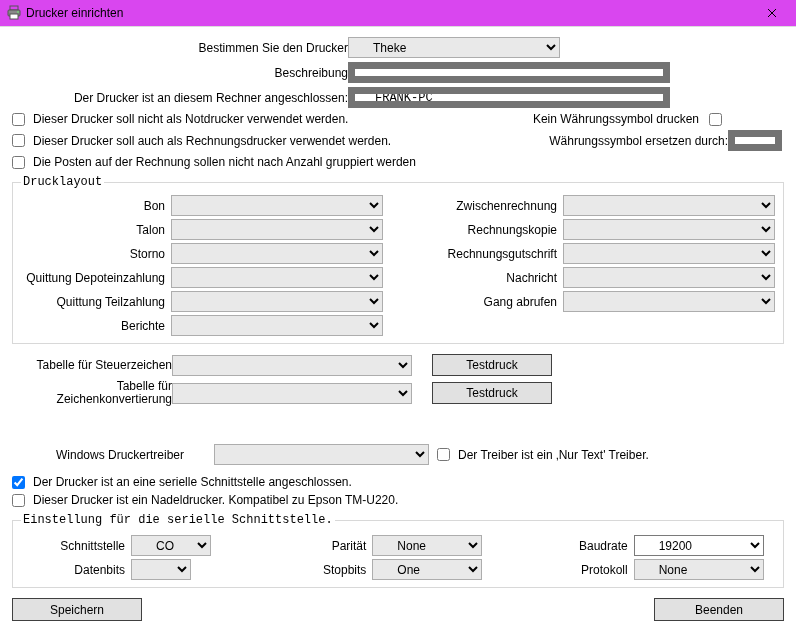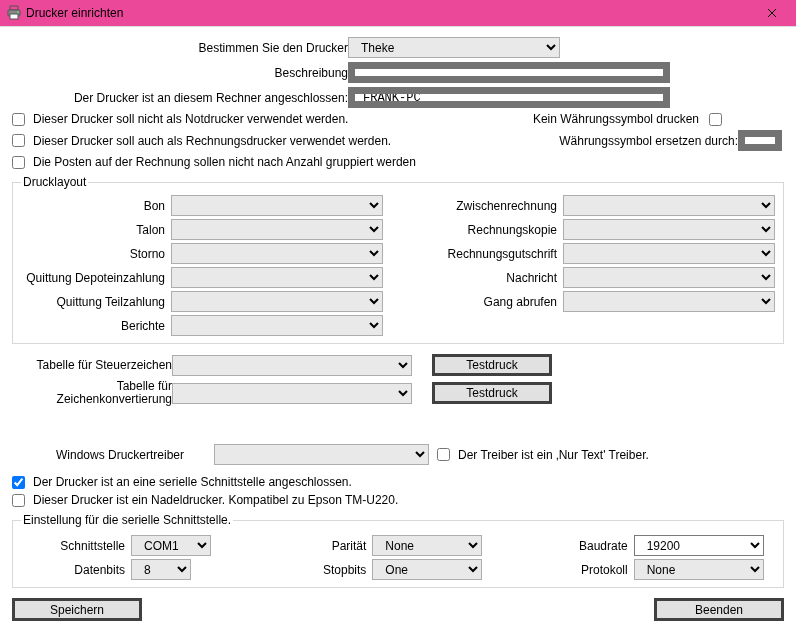--- a/index.html
+++ b/index.html
@@ -8,21 +8,21 @@
     font-family: "Segoe UI", Tahoma, sans-serif;
     font-size: 12px;
     background: #fff;
     color: #000;
     width: 796px;
     height: 639px;
     overflow: hidden;
   }
   .titlebar {
     height: 27px;
-    background: #ec4899;
+    background: #d946ef;
     border-bottom: 1px solid #dcdcdc;
     display: flex;
     align-items: center;
     padding: 0 4px 0 6px;
   }
   .titlebar .icon { width: 16px; height: 16px; margin-right: 4px; display:flex; align-items:center; justify-content:center;}
   .titlebar .title { flex: 1; font-size: 12px; }
   .titlebar .close {
     width: 40px; height: 22px;
     display: flex; align-items: center; justify-content: center;
@@ -39,21 +39,21 @@
   }
   .lbl-right {
     text-align: right;
   }
   select, input[type="text"] {
     font-family: inherit;
     font-size: 12px;
     height: 21px;
     border: 1px solid #7a7a7a;
     background: #fff;
-    padding: 0 8px;
+    padding: 0 20px;
   }
   select {
     background: #e9e9e9;
     border: 1px solid #adadad;
   }
   input[type="text"] {
     background: #fff;
     border: 7px solid #737373;
     font-family: Liberation Mono, monospace;
   }
@@ -69,20 +69,21 @@
     font-size: 12px;
   }
   fieldset {
     border: 1px solid #d8d8d8;
     margin: 6px 0 2px 0;
     padding: 6px 8px 4px 8px;
   }
   fieldset > legend {
     font-size: 12px;
     padding: 0 2px;
+    font-family: Liberation Mono, monospace;
   }
   .grid2 {
     display: grid;
     grid-template-columns: 1fr 1fr;
     column-gap: 30px;
   }
   .fld-row {
     display: flex;
     align-items: center;
     margin-bottom: 3px;
@@ -94,21 +95,21 @@
     font-size: 12px;
   }
   .fld-row select { flex: 1; }
   .btn {
     font-family: inherit;
     font-size: 12px;
     height: 22px;
     min-width: 90px;
     padding: 0 12px;
     background: #e1e1e1;
-    border: 3px solid #404040;
+    border: 1px solid #404040;
     cursor: default;
   }
   .btn-wide { min-width: 130px; height: 23px; }
   .section-tax {
     margin-top: 10px;
     display: grid;
     grid-template-columns: 160px 240px 20px 120px;
     row-gap: 4px;
     align-items: center;
   }

